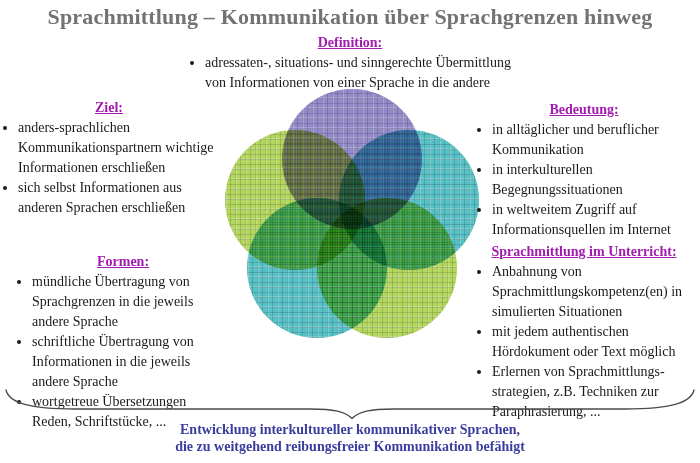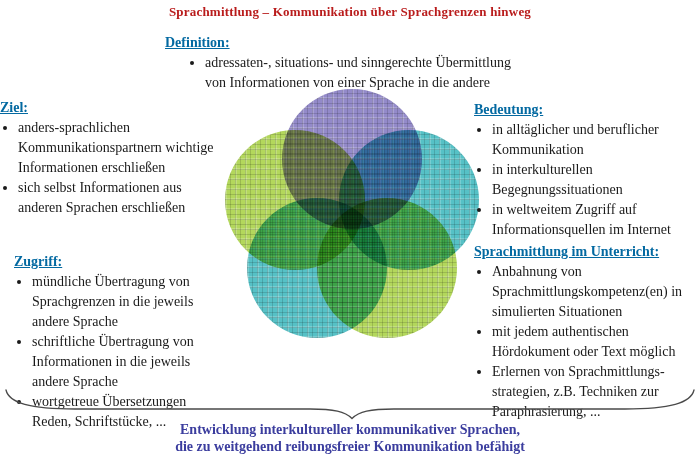--- a/index.html
+++ b/index.html
@@ -10,24 +10,24 @@
     background: #ffffff;
     font-family: "Liberation Serif", "DejaVu Serif", serif;
     color: #1a1a1a;
     overflow: hidden;
   }
   .title {
     position: absolute;
     top: 4px; left: 0; width: 700px;
     margin: 0;
     text-align: center;
-    font-size: 13px;
+    font-size: 22px;
     font-weight: bold;
     letter-spacing: 0.2px;
-    color: #b91c1c;
+    color: #737373;
   }
   
   .venn { position: absolute; left: 0; top: 0; width: 700px; height: 463px; z-index: 1; }
   .circle {
     position: absolute;
     width: 140px; height: 140px;
     border-radius: 50%;
     mix-blend-mode: multiply;
     background-image:
       repeating-linear-gradient(90deg, rgba(0,0,0,0.14) 0 1px, transparent 1px 5px),
@@ -39,23 +39,23 @@
   .c-upper-right { left: 339px; top: 130px; }
   .c-lower-right { left: 317px; top: 198px; }
   .c-lower-left  { left: 247px; top: 198px; }
   .c-upper-left  { left: 225px; top: 130px; }
   
   .block { position: absolute; z-index: 2; }
   .block h2 {
     margin: 0 0 2px 0;
     font-size: 14px;
     font-weight: bold;
-    color: #0369a1;
+    color: #a21caf;
     text-decoration: underline;
-    text-align: left;
+    text-align: center;
   }
   .block ul {
     margin: 0;
     padding: 0 0 0 18px;
     list-style-type: disc;
   }
   .block li {
     font-size: 14px;
     line-height: 20px;
     padding-right: 4px;
@@ -104,21 +104,21 @@
 
   <section class="block b-ziel">
     <h2>Ziel:</h2>
     <ul>
       <li>anders-sprachlichen Kommunikationspartnern wichtige Informationen erschließen</li>
       <li>sich selbst Informationen aus anderen Sprachen erschließen</li>
     </ul>
   </section>
 
   <section class="block b-formen">
-    <h2>Zugriff:</h2>
+    <h2>Formen:</h2>
     <ul>
       <li>mündliche Übertragung von Sprachgrenzen in die jeweils andere Sprache</li>
       <li>schriftliche Übertragung von Informationen in die jeweils andere Sprache</li>
       <li>wortgetreue Übersetzungen Reden, Schriftstücke, ...</li>
     </ul>
   </section>
 
   <section class="block b-unterricht">
     <h2>Sprachmittlung im Unterricht:</h2>
     <ul>

